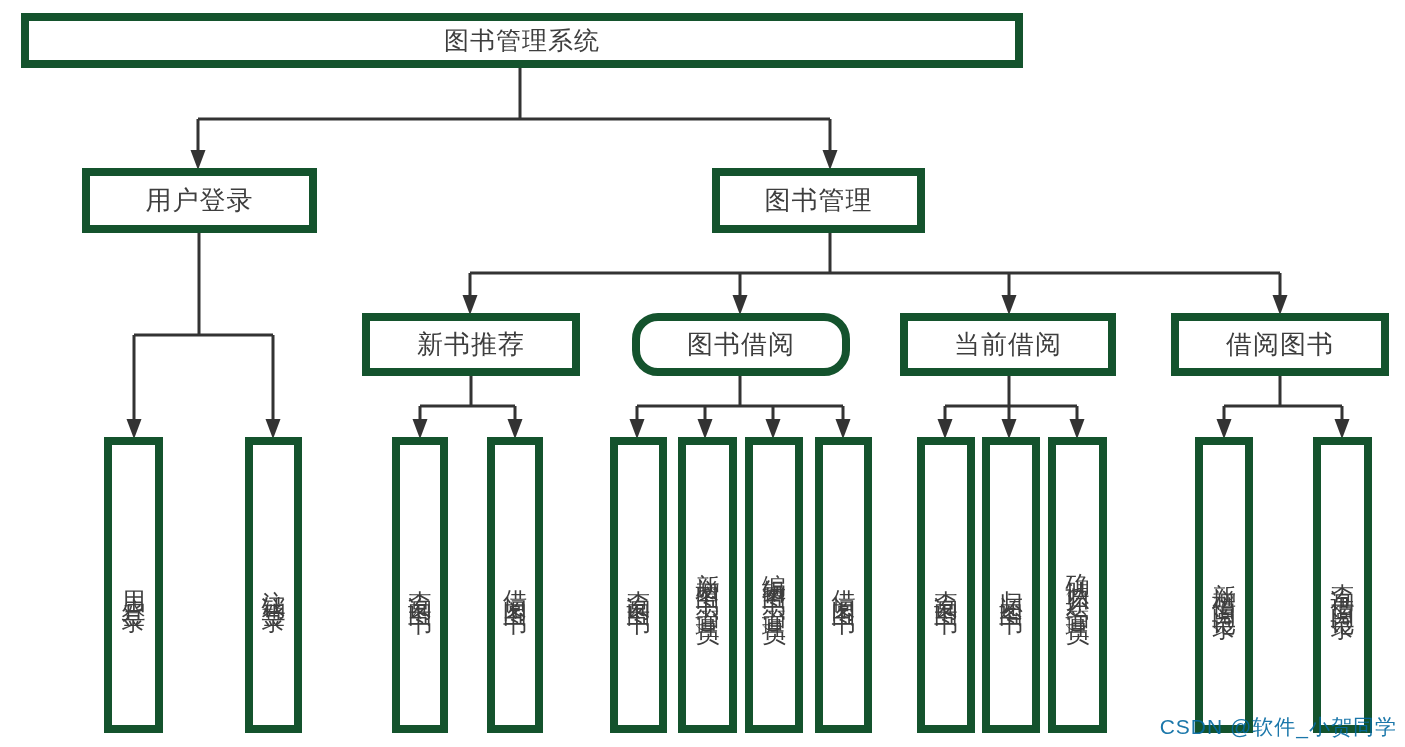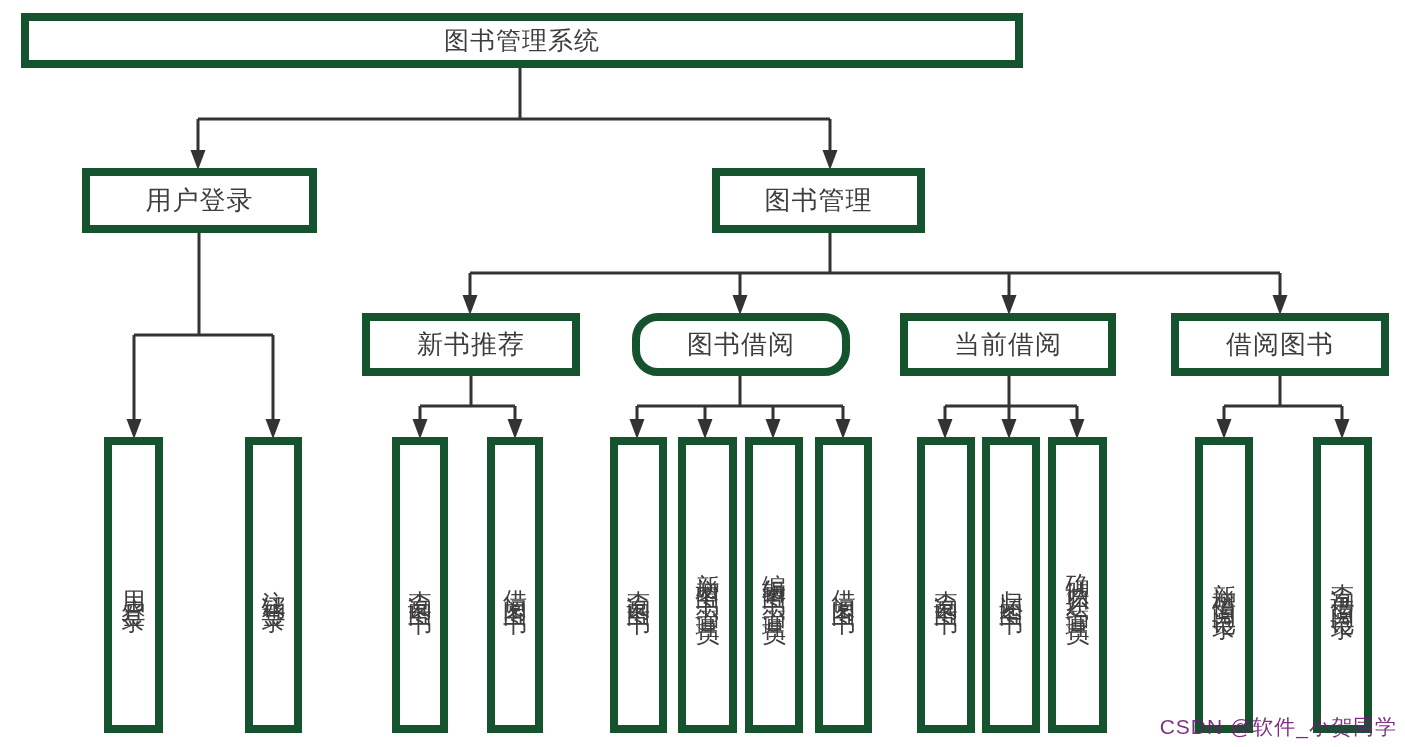--- a/index.html
+++ b/index.html
@@ -30,21 +30,21 @@
     font-size: 24px;
     letter-spacing: 7px;
     line-height: 1;
     overflow: hidden;
   }
   .watermark {
     position: absolute;
     right: 8px;
     bottom: 6px;
     font-size: 21px;
-    color: #701a75;
+    color: #0369a1;
     letter-spacing: 1px;
     opacity: 0.9;
     white-space: nowrap;
   }
 </style>
 </head>
 <body>
 
 <div id="stage">
 

